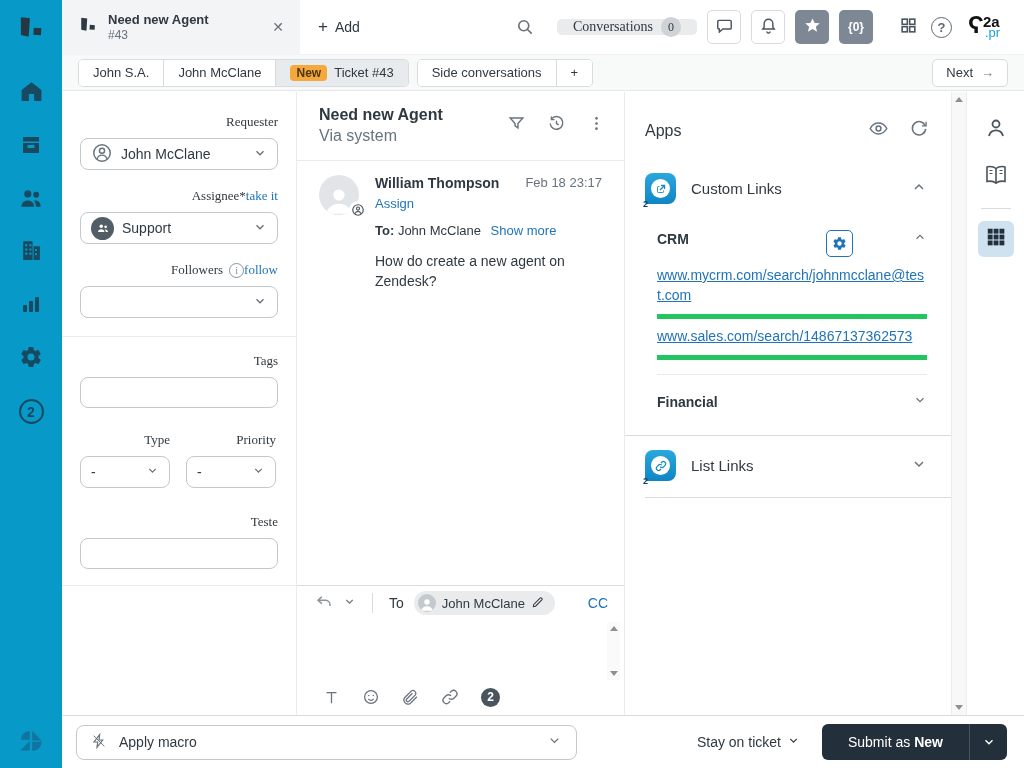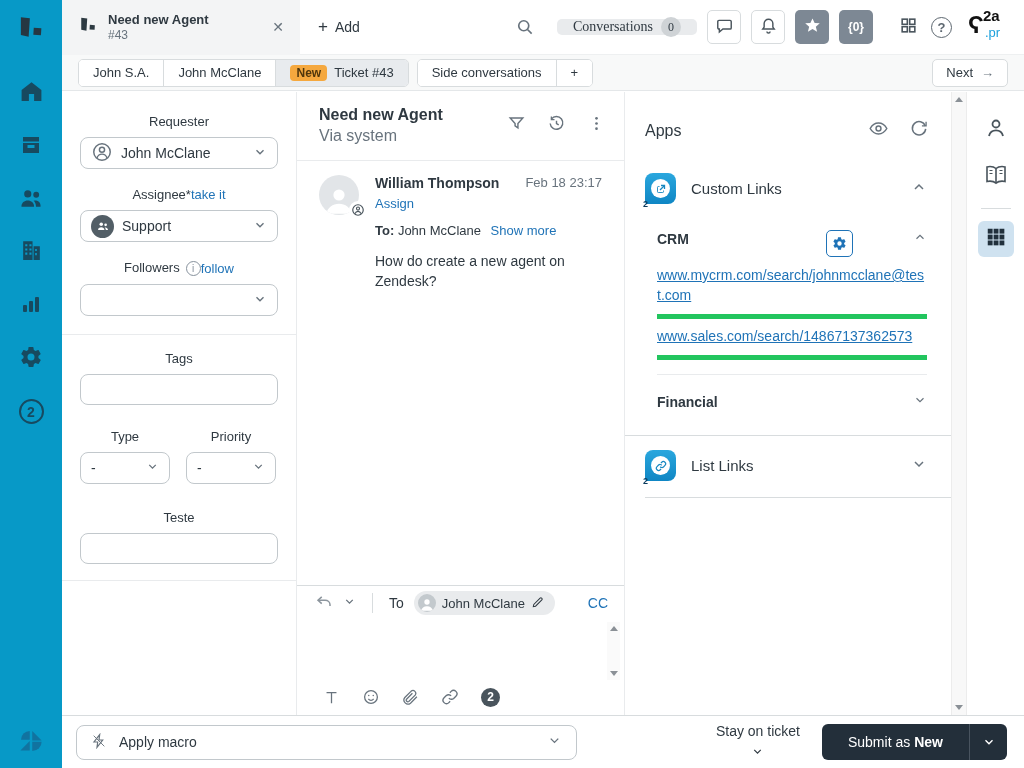--- a/index.html
+++ b/index.html
@@ -27,38 +27,38 @@
   .search-btn { margin-right:12px; cursor:pointer; display:flex; }
   .conv-btn { background:#e9ebed; border-radius:5px; height:16px; display:flex; align-items:center; gap:8px; padding:0 16px; font-size:14px; cursor:pointer;font-family:Liberation Serif, serif; }
   .conv-badge { background:#cfd3d6; border-radius:50%; width:20px; height:20px; font-size:12px; display:flex; align-items:center; justify-content:center; color:#2f3941; }
   .sq-btn { width:34px; height:34px; border-radius:5px; display:flex; align-items:center; justify-content:center; cursor:pointer; }
   .sq-btn.lined { background:#fff; border:1px solid #d8dcde; }
   .sq-btn.filled { background:#7d8894; color:#fff; font-size:12px; font-weight:bold; }
   .plain-ic { display:flex; align-items:center; justify-content:center; width:26px; height:26px; cursor:pointer; }
   .help-circ { width:21px; height:21px; border:1.5px solid #5d6770; border-radius:50%; color:#5d6770; font-size:13px; font-weight:bold; display:flex; align-items:center; justify-content:center; cursor:pointer; }
   .avatar-logo { width:44px; height:40px; position:relative; cursor:pointer; margin-left:4px; }
   .avatar-logo .hook { position:absolute; left:2px; top:4px; font-size:24px; font-weight:bold; color:#111; transform:scaleX(-1); }
-  .avatar-logo .l1 { position:absolute; left:17px; top:0; font-size:15px; font-weight:bold; color:#111; }
+  .avatar-logo .l1 { position:absolute; left:17px; top:6px; font-size:15px; font-weight:bold; color:#111; }
   .avatar-logo .l2 { position:absolute; left:19px; top:18px; font-size:13px; font-weight:normal; color:#1ba0dc; }
 
   
   .subheader { position:absolute; left:62px; top:55px; right:0; height:36px; background:#f8f9f9; border-bottom:1px solid #e4e7e9; display:flex; align-items:center; padding:0 16px 0 8px; }
   .seg-group { display:flex; background:#fff; border:1px solid #d8dcde; border-radius:5px; overflow:hidden; margin-left:8px; }
   .seg { padding:0 14px; height:26px; display:flex; align-items:center; gap:7px; font-size:13px; border-right:1px solid #d8dcde; cursor:pointer; background:#fff; white-space:nowrap; }
   .seg:last-child { border-right:none; }
   .seg.selected { background:#e8ebee; }
   .new-badge { background:#f5a83e; color:#4f360c; font-size:12px; font-weight:bold; border-radius:4px; padding:1px 6px; }
   .next-btn { margin-left:auto; border:1px solid #d8dcde; background:#fff; border-radius:5px; height:28px; display:flex; align-items:center; gap:8px; padding:0 13px; font-size:13px; color:#2f3941; cursor:pointer; }
 
   
   .content { position:absolute; left:62px; top:92px; right:0; bottom:53px; display:flex; background:#fff; }
 
   
   .fields { width:235px; border-right:1px solid #e9ebed; padding:22px 18px 0; position:relative; }
-  .f-label-row { display:flex; justify-content:center; align-items:center; font-size:13px; margin-bottom:8px; }
+  .f-label-row { display:flex; justify-content:flex-end; align-items:center; font-size:13px; margin-bottom:8px;font-family:Liberation Serif, serif; }
   .f-link { color:#1f73b7; cursor:pointer; font-size:13px; }
   .combo { height:32px; border:1px solid #c2c8cc; border-radius:8px; display:flex; align-items:center; padding:0 10px; gap:8px; font-size:14px; background:#fff; cursor:pointer; margin-bottom:18px; }
   .combo .chev { margin-left:auto; }
   .txt-input { width:100%; height:31px; border:1px solid #c2c8cc; border-radius:8px; background:#fff; font-size:14px; padding:0 10px; font-family:"Liberation Sans", sans-serif; }
   .avatar-dark { width:23px; height:23px; border-radius:50%; background:#525e66; display:flex; align-items:center; justify-content:center; }
   .fdivider { border-top:1px solid #e9ebed; margin:16px -18px 16px; }
   .two-col { display:flex; gap:16px; }
   .two-col .col { width:90px; }
   .info-circ { width:15px; height:15px; border:1px solid #87929d; border-radius:50%; color:#87929d; font-size:10px; display:inline-flex; align-items:center; justify-content:center; margin-left:6px; font-style:normal; }
 
@@ -131,21 +131,21 @@
   .main-scrollbar { width:16px; background:#f8f8f8; border-left:1px solid #ececec; border-right:1px solid #ececec; display:flex; flex-direction:column; justify-content:space-between; align-items:center; padding:5px 0; cursor:pointer; }
   .rail { width:57px; background:#fff; display:flex; flex-direction:column; align-items:center; padding-top:20px; }
   .rail-ic { width:36px; height:36px; display:flex; align-items:center; justify-content:center; margin-bottom:10px; cursor:pointer; border-radius:6px; }
   .rail-ic.active { background:#cfe2f0; }
   .rail-div { width:30px; border-top:1px solid #d8dcde; margin:4px 0 12px; }
 
   
   .footerbar { position:absolute; left:62px; right:0; bottom:0; height:53px; background:#fff; border-top:1px solid #d8dcde; display:flex; align-items:center; padding:0 17px 0 14px; }
   .macro-box { width:501px; height:35px; border:1px solid #c2c8cc; border-radius:8px; display:flex; align-items:center; gap:12px; padding:0 14px; font-size:14px; cursor:pointer; }
   .macro-box .chev { margin-left:auto; }
-  .stay { margin-left:auto; display:flex; align-items:center; gap:6px; font-size:14px; cursor:pointer; margin-right:22px;flex-direction:column; }
+  .stay { margin-left:auto; display:flex; align-items:center; gap:6px; font-size:14px; cursor:pointer; margin-right:22px; }
   .submit-group { display:flex; height:36px; border-radius:6px; overflow:hidden; }
   .submit-main { background:#232f3a; color:#fff; font-size:14px; padding:0 26px; display:flex; align-items:center; gap:4px; cursor:pointer; border:none; }
   .submit-main b { font-weight:700; }
   .submit-caret { background:#232f3a; width:38px; display:flex; align-items:center; justify-content:center; border-left:1px solid #49545f; cursor:pointer; }
 </style>
 </head>
 <body>
 
 <div id="root">
 

